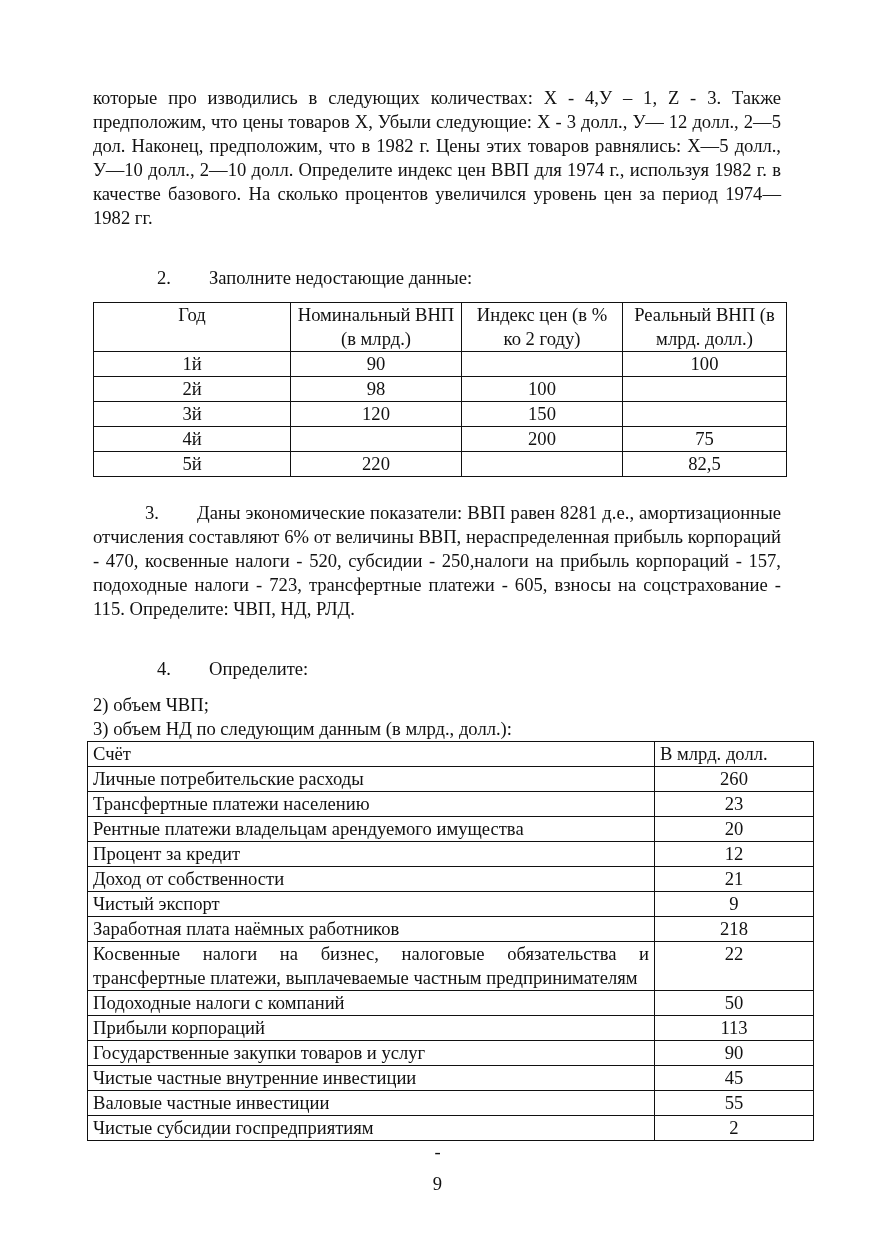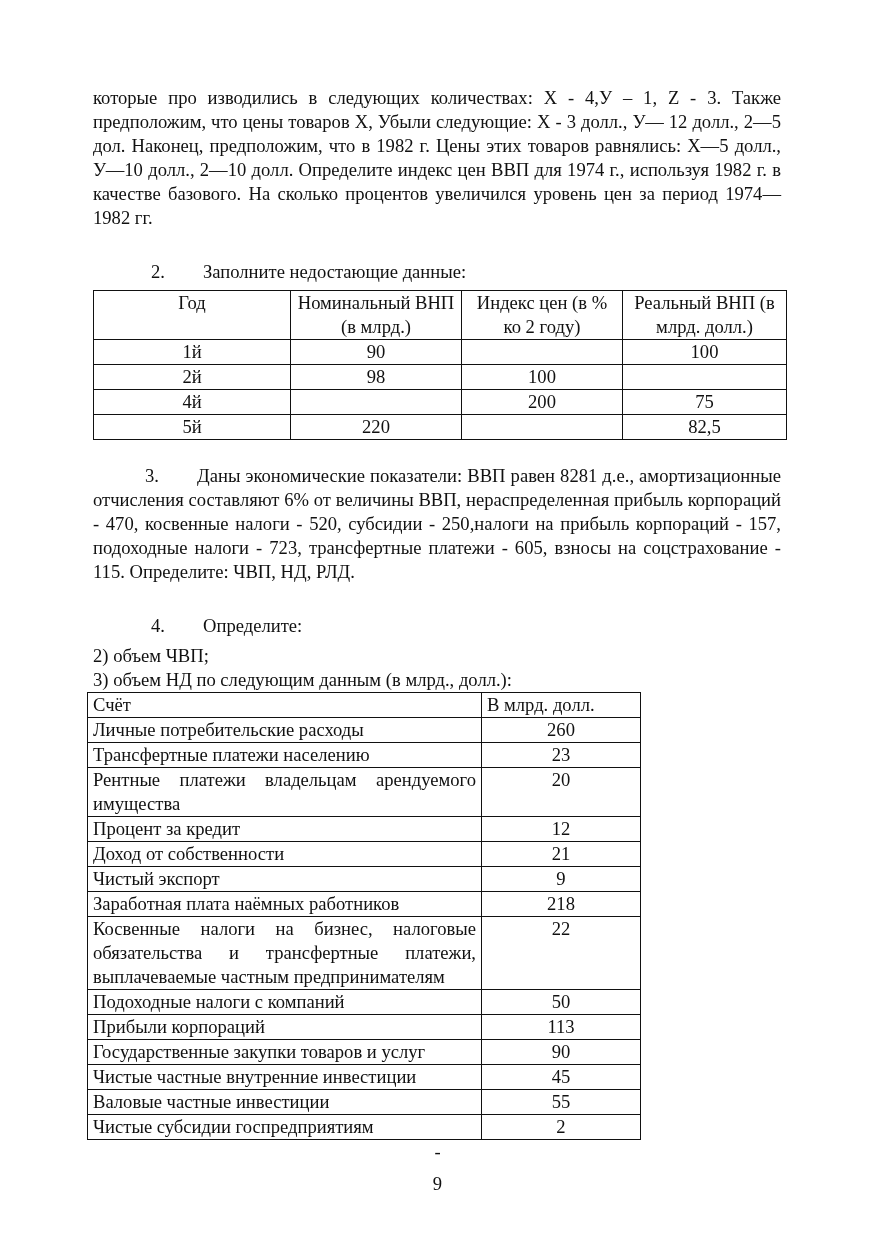--- a/index.html
+++ b/index.html
@@ -4,28 +4,28 @@
 <style>
   html, body { margin: 0; padding: 0; background: #ffffff; }
   body {
     width: 875px; height: 1241px; position: relative; overflow: hidden;
     font-family: "Liberation Serif", "DejaVu Serif", serif;
     font-size: 18.6px; color: #111; line-height: 24px;
   }
   .page { position: absolute; left: 93px; top: 86px; width: 688px; }
   .para { text-align: justify; margin: 0; }
   .indent { text-indent: 52px; }
-  .num-heading { margin: 6px; padding-left: 52px; }
+  .num-heading { margin: 12px; padding-left: 52px; }
   .num-heading .num { display: inline-block; width: 52px; }
   .gap { height: 24px; }
   table { border-collapse: collapse; border-radius: 32px; }
   td, th { border: 1px solid #111; font-weight: normal; padding: 0 5px; vertical-align: top; }
   #t2 { width: 694px; margin-left: 0; }
   #t2 td, #t2 th { text-align: center; }
-  #t4 { width: 554px; margin-left: -6px; }
+  #t4 { width: 727px; margin-left: -6px; }
   #t4 td.lbl { text-align: justify; }
   #t4 td.val { text-align: center; width: 148px; }
   .footer-dash { position: absolute; top: 1140px; width: 875px; text-align: center; }
   .page-number { position: absolute; top: 1172px; width: 875px; text-align: center; }
 </style>
 </head>
 <body>
 
 <div class="page">
 
@@ -48,20 +48,26 @@
     <tr>
       <td>1й</td>
       <td>90</td>
       <td></td>
       <td>100</td>
     </tr>
     <tr>
       <td>2й</td>
       <td>98</td>
       <td>100</td>
+      <td></td>
+    </tr>
+    <tr>
+      <td>3й</td>
+      <td>120</td>
+      <td>150</td>
       <td></td>
     </tr>
     <tr>
       <td>4й</td>
       <td></td>
       <td>200</td>
       <td>75</td>
     </tr>
     <tr>
       <td>5й</td>

